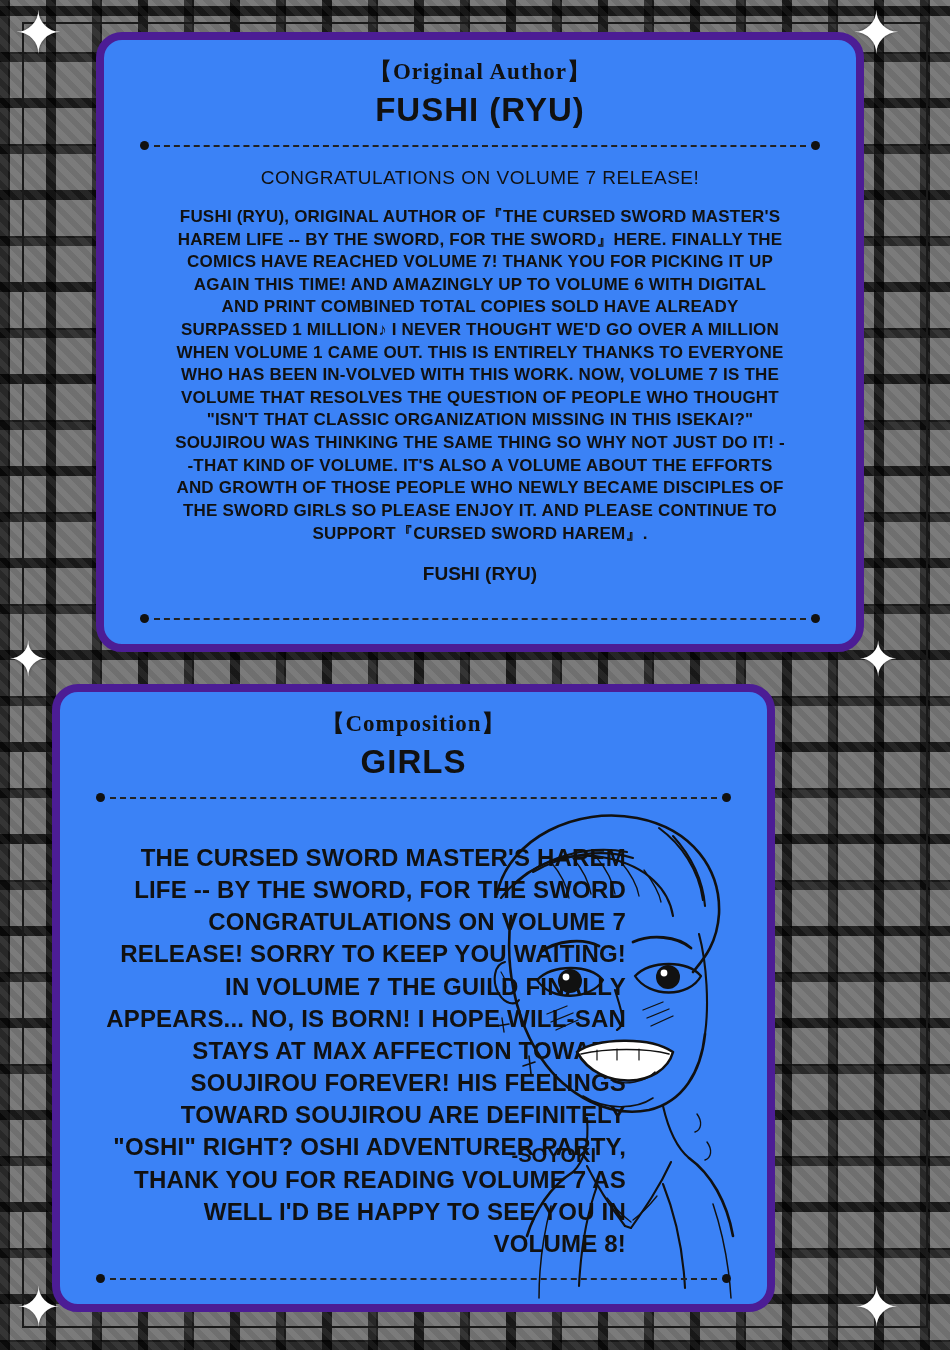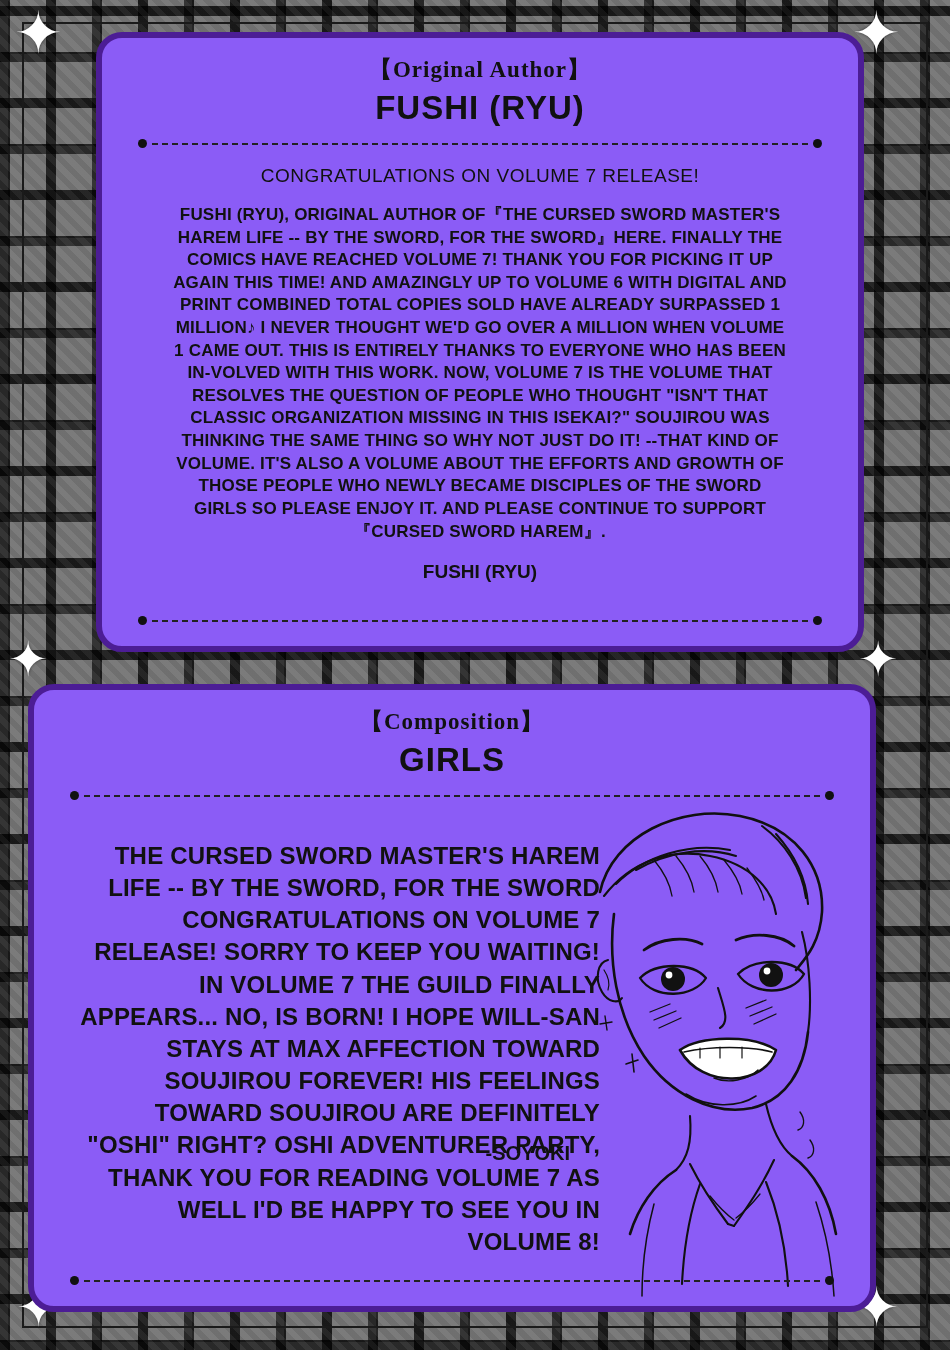--- a/index.html
+++ b/index.html
@@ -50,27 +50,27 @@
     position: absolute;
     color: #ffffff;
     line-height: 1;
     text-shadow: 0 0 3px rgba(0,0,0,0.6);
     user-select: none;
   }
 
   
   .panel {
     position: absolute;
-    background: #8b5cf6;
-    border: 6px solid #4c1d95;
+    background: #3b82f6;
+    border: 8px solid #4c1d95;
     border-radius: 26px;
     box-sizing: border-box;
   }
   .panel-top { left: 96px; top: 32px; width: 768px; height: 620px; }
-  .panel-bottom { left: 28px; top: 684px; width: 848px; height: 628px; }
+  .panel-bottom { left: 52px; top: 684px; width: 723px; height: 628px; }
 
   .panel-header {
     text-align: center;
     padding-top: 16px;
   }
   .role-tag {
     font-family: "Liberation Serif", serif;
     font-size: 23px;
     font-weight: bold;
     letter-spacing: 1px;

